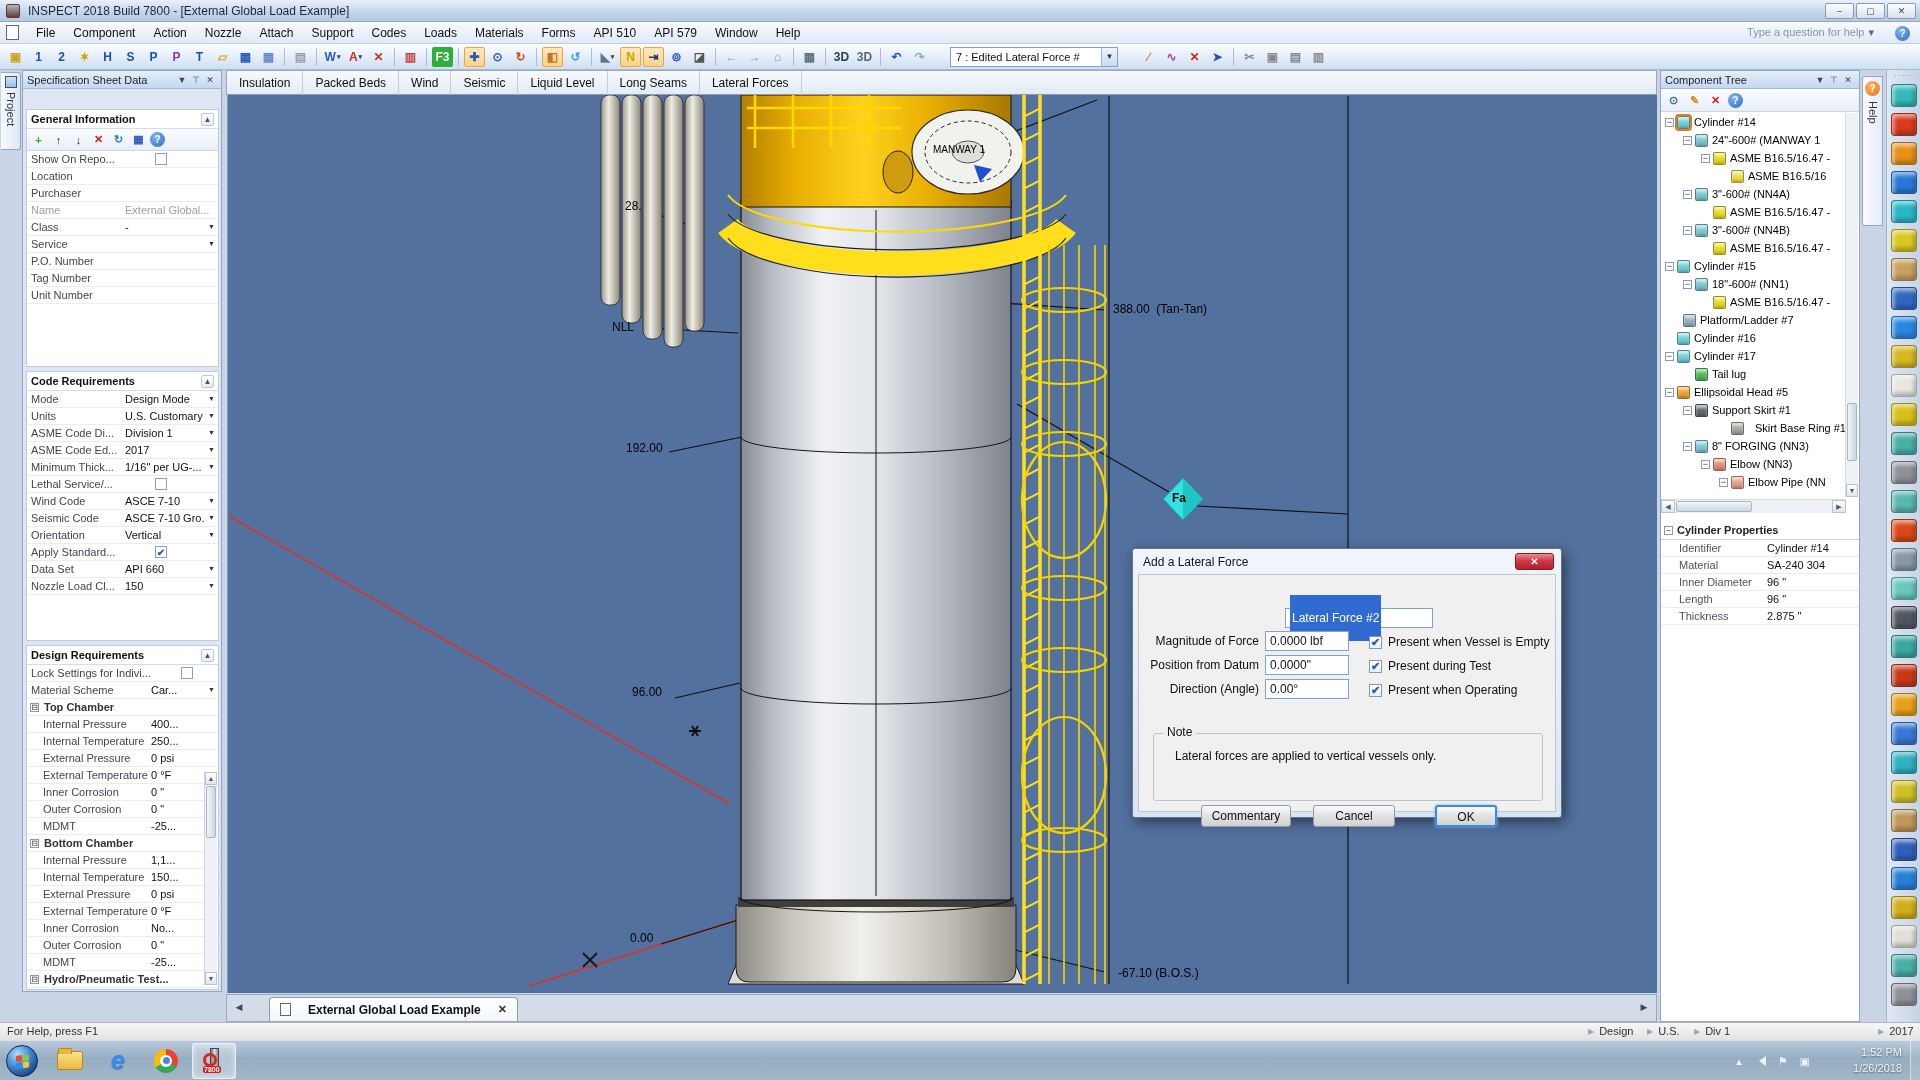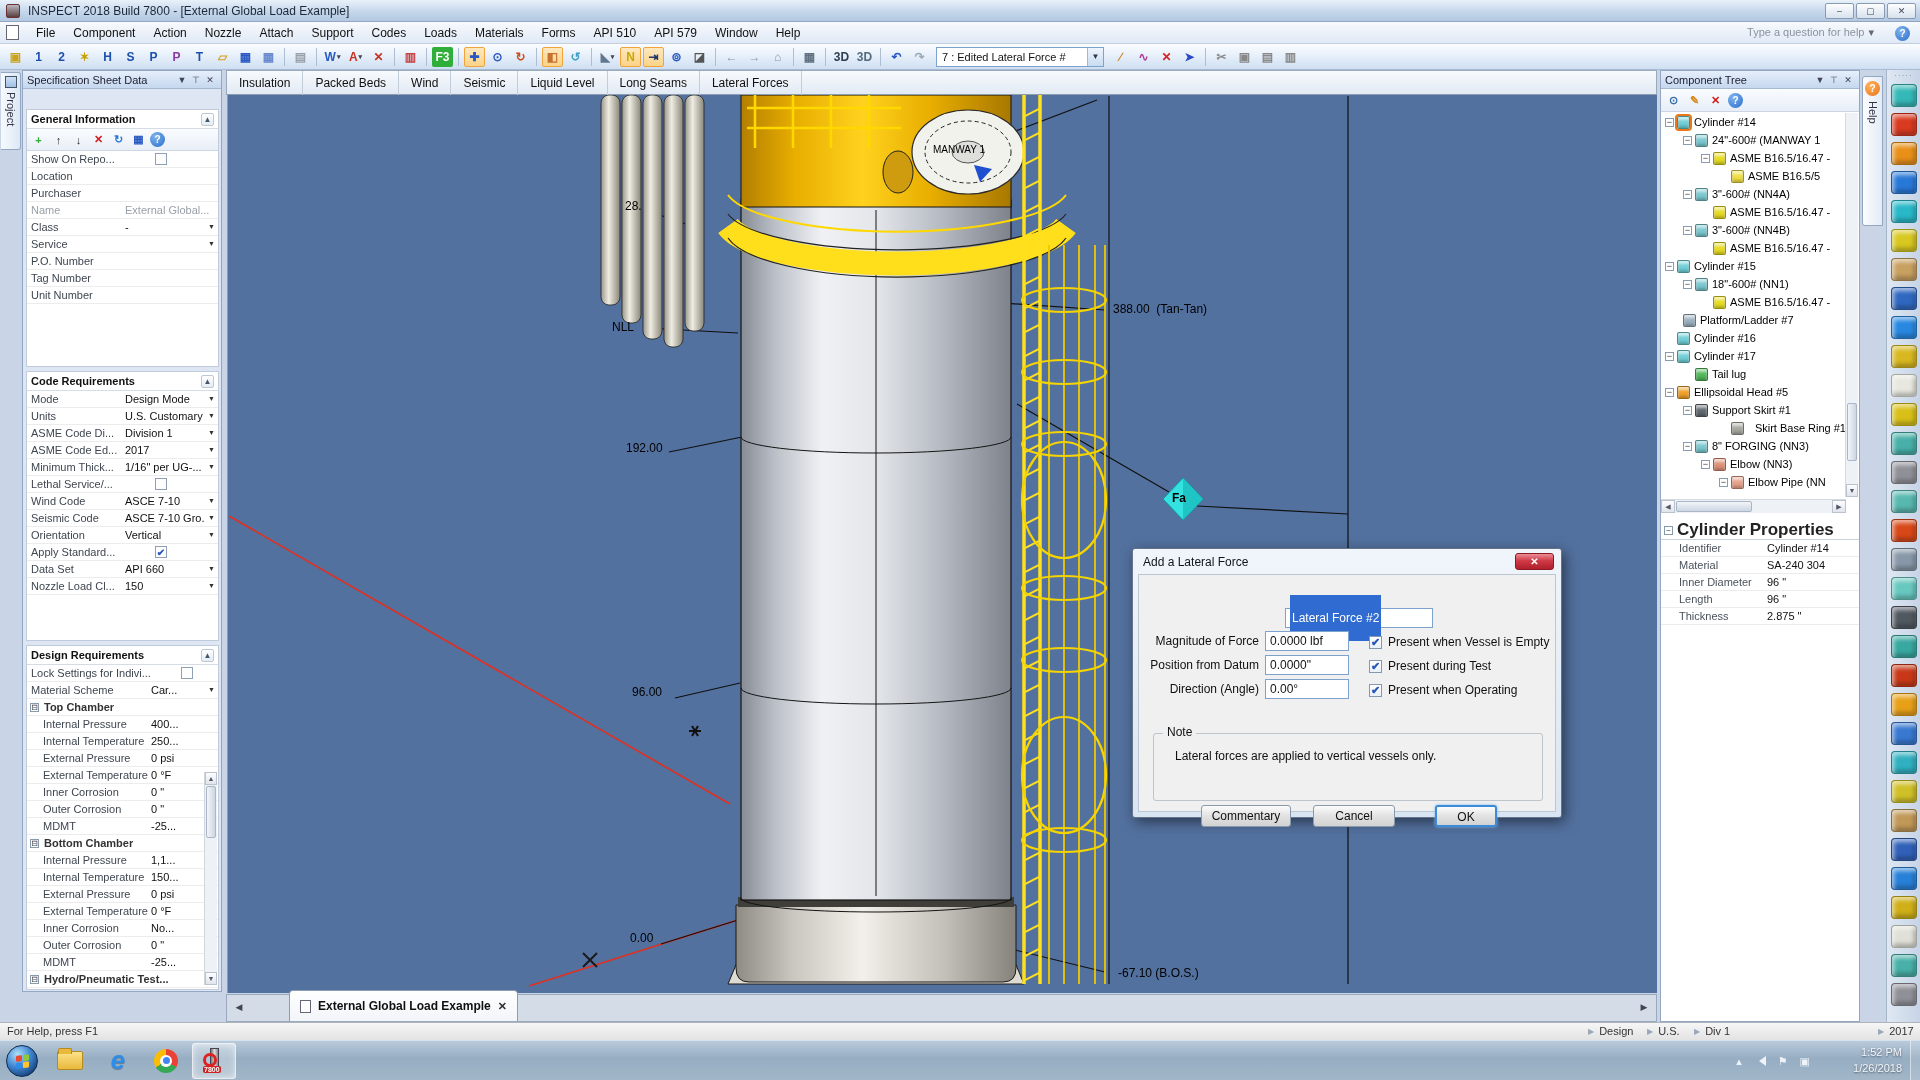--- a/index.html
+++ b/index.html
@@ -22,21 +22,21 @@
   #help-q .dd{color:#667;margin-left:4px}
   #menu-help-ic{position:absolute;right:10px;top:4px;width:15px;height:15px;border-radius:50%;background:radial-gradient(circle at 35% 30%,#7fb4ef,#2a6cc8);color:#fff;font-size:10px;font-weight:bold;text-align:center;line-height:15px}
 
   
   #toolbar{left:0;top:44px;width:1920px;height:26px;background:linear-gradient(#fbfdff,#e3edf9 55%,#cfdff2);border-bottom:1px solid #a9bbd2;display:flex;align-items:center;padding-left:5px;gap:2px}
   .tbi{width:21px;height:20px;display:inline-flex;align-items:center;justify-content:center;border-radius:2px;font-size:12px;font-weight:bold;flex:none}
   .tbi .tbg{line-height:1}
   .tbi .tdd{font-size:7px;color:#445;margin-left:1px}
   .tbi.boxed{border:1px solid #f2a33a;background:linear-gradient(#fde8bf,#fbd388)}
   .tbi.sep{width:1px;height:18px;background:#aebdd0;margin:0 3px;border-radius:0}
-  #lc-combo{width:168px;height:20px;background:#fff;border:1px solid #7da2ce;display:flex;align-items:center;margin:0 4px;flex:none}
+  #lc-combo{width:168px;height:20px;background:#fff;border:1px solid #7da2ce;display:flex;align-items:center;margin:0 18px;flex:none}
   #lc-combo .cv{flex:1;padding-left:5px;font-size:11px;color:#111;white-space:nowrap;overflow:hidden}
   #lc-combo .cd{width:16px;height:18px;background:linear-gradient(#eef5fd,#c8dcf2);border-left:1px solid #9cb8d8;font-size:8px;text-align:center;line-height:18px;color:#334}
 
   
   #left-strip{left:0;top:70px;width:22px;height:952px;background:#c9d5e6}
   #project-tab{left:1px;top:2px;width:20px;height:78px;background:linear-gradient(90deg,#f6fafd,#dde8f5);border:1px solid #93a7c2;border-left:none;border-radius:0 3px 3px 0;position:absolute;display:flex;flex-direction:column;align-items:center;padding-top:3px}
   #project-tab .pic{width:12px;height:12px;border:1px solid #456;background:linear-gradient(#cfe2f6,#9fc0e4);margin-bottom:4px}
   #project-tab .ptx{writing-mode:vertical-rl;font-size:11px;color:#334}
 
   
@@ -108,36 +108,36 @@
   .tico{width:13px;height:13px;flex:none;margin-right:4px;border-radius:2px;border:1px solid rgba(0,0,0,.35);box-shadow:inset 0 3px 3px rgba(255,255,255,.65),inset 0 -2px 3px rgba(0,0,0,.25)}
   .tico.sel{outline:2px solid #e87818}
   .tlbl{font-size:11px;color:#000}
   #tree-vscroll{position:absolute;right:1px;top:42px;width:13px;height:384px;background:#eef1f5;border-left:1px solid #d5dae0}
   #tree-vscroll .sb-thumb{height:58px;margin-top:290px}
   #tree-hscroll{position:absolute;left:0;top:428px;width:185px;height:14px;background:#eef1f5;border-top:1px solid #d5dae0;display:flex}
   #tree-hscroll .sb-btn{width:14px;height:13px}
   #tree-hscroll .hthumb{width:76px;height:11px;margin:1px;background:linear-gradient(#f2f5f9,#ccd6e2);border:1px solid #a9b6c6;border-radius:2px}
   #props{position:absolute;left:0;top:450px;width:198px}
   #props .phead{height:19px;display:flex;align-items:center;border-bottom:1px solid #c9d2dd;background:#fff;padding-left:3px}
-  #props .phead .st{font-weight:bold;font-size:17px;color:#222;margin-left:4px}
+  #props .phead .st{font-weight:bold;font-size:11px;color:#222;margin-left:4px}
   #props .grow{padding-left:14px}
   #props .glbl{width:92px;color:#4a525c}
 
   
   #help-tab{left:1862px;top:76px;width:21px;height:150px;background:linear-gradient(90deg,#fbfcfe,#e3ebf5);border:1px solid #93a7c2;border-radius:3px 0 0 3px;display:flex;flex-direction:column;align-items:center;padding-top:4px;gap:5px}
   #help-tab .hq{width:15px;height:15px;border-radius:50%;background:radial-gradient(circle at 35% 30%,#ffb35a,#e8731a);color:#fff;font-weight:bold;font-size:10px;text-align:center;line-height:15px}
   #help-tab .htx{writing-mode:vertical-rl;font-size:11px;color:#334}
   #icon-strip{left:1886px;top:70px;width:34px;height:952px;background:linear-gradient(90deg,#dfe8f3,#c7d4e6);border-left:1px solid #a5b5ca;display:flex;flex-direction:column;align-items:center;padding-top:3px}
   #icon-strip .grip{color:#8898ac;font-size:8px;letter-spacing:1px;line-height:6px;margin-bottom:2px}
   .csi{width:26px;height:23px;margin:3px 0;border-radius:4px;border:1px solid rgba(0,0,0,.28);box-shadow:inset 2px 3px 4px rgba(255,255,255,.6),inset -2px -3px 4px rgba(0,0,0,.28);flex:none}
 
   
   #doc-strip{left:226px;top:994px;width:1431px;height:28px;background:#d4dce7;border:1px solid #9aa9bc;display:flex;align-items:flex-end}
   .dt-arrow{width:16px;height:18px;margin:0 4px 4px;font-size:9px;color:#445;text-align:center;line-height:16px}
-  #doc-tab{height:24px;background:linear-gradient(#ffffff,#f2f5f9);border:1px solid #8d9cb0;border-bottom:none;border-radius:4px 4px 0 0;display:flex;align-items:center;padding:15px 10px;gap:7px;margin-left:38px}
+  #doc-tab{height:24px;background:linear-gradient(#ffffff,#f2f5f9);border:1px solid #8d9cb0;border-bottom:none;border-radius:4px 4px 0 0;display:flex;align-items:center;padding:8px 10px;gap:17px;margin-left:18px}
   #doc-tab .dic{width:11px;height:13px;border:1px solid #667;background:#fff}
   #doc-tab .dtx{font-size:12px;font-weight:bold;color:#111}
   #doc-tab .dx{font-size:11px;color:#333;font-weight:bold}
 
   
   #statusbar{left:0;top:1022px;width:1920px;height:18px;background:linear-gradient(#f6f6f6,#e3e3e3);border-top:1px solid #aeb4bc;font-size:11px;color:#333}
   #sb-help{position:absolute;left:7px;top:2px}
   .sb-seg{position:absolute;top:2px;display:flex;gap:5px;align-items:center}
   .sb-seg .ar{color:#9aa8b8;font-size:8px}
 
@@ -1052,21 +1052,21 @@
 
       <div class="trow" style="padding-left: 40px;">
         <span class="texp">−</span>
         <span class="tico" style="background: rgb(232, 220, 32);"></span>
         <span class="tlbl">ASME B16.5/16.47 -</span>
       </div>
 
       <div class="trow" style="padding-left: 58px;">
         <span class="texp nob"></span>
         <span class="tico" style="background: rgb(240, 224, 64);"></span>
-        <span class="tlbl">ASME B16.5/5</span>
+        <span class="tlbl">ASME B16.5/16</span>
       </div>
 
       <div class="trow" style="padding-left: 22px;">
         <span class="texp">−</span>
         <span class="tico" style="background: rgb(122, 200, 208);"></span>
         <span class="tlbl">3"-600# (NN4A)</span>
       </div>
 
       <div class="trow" style="padding-left: 40px;">
         <span class="texp nob"></span>

